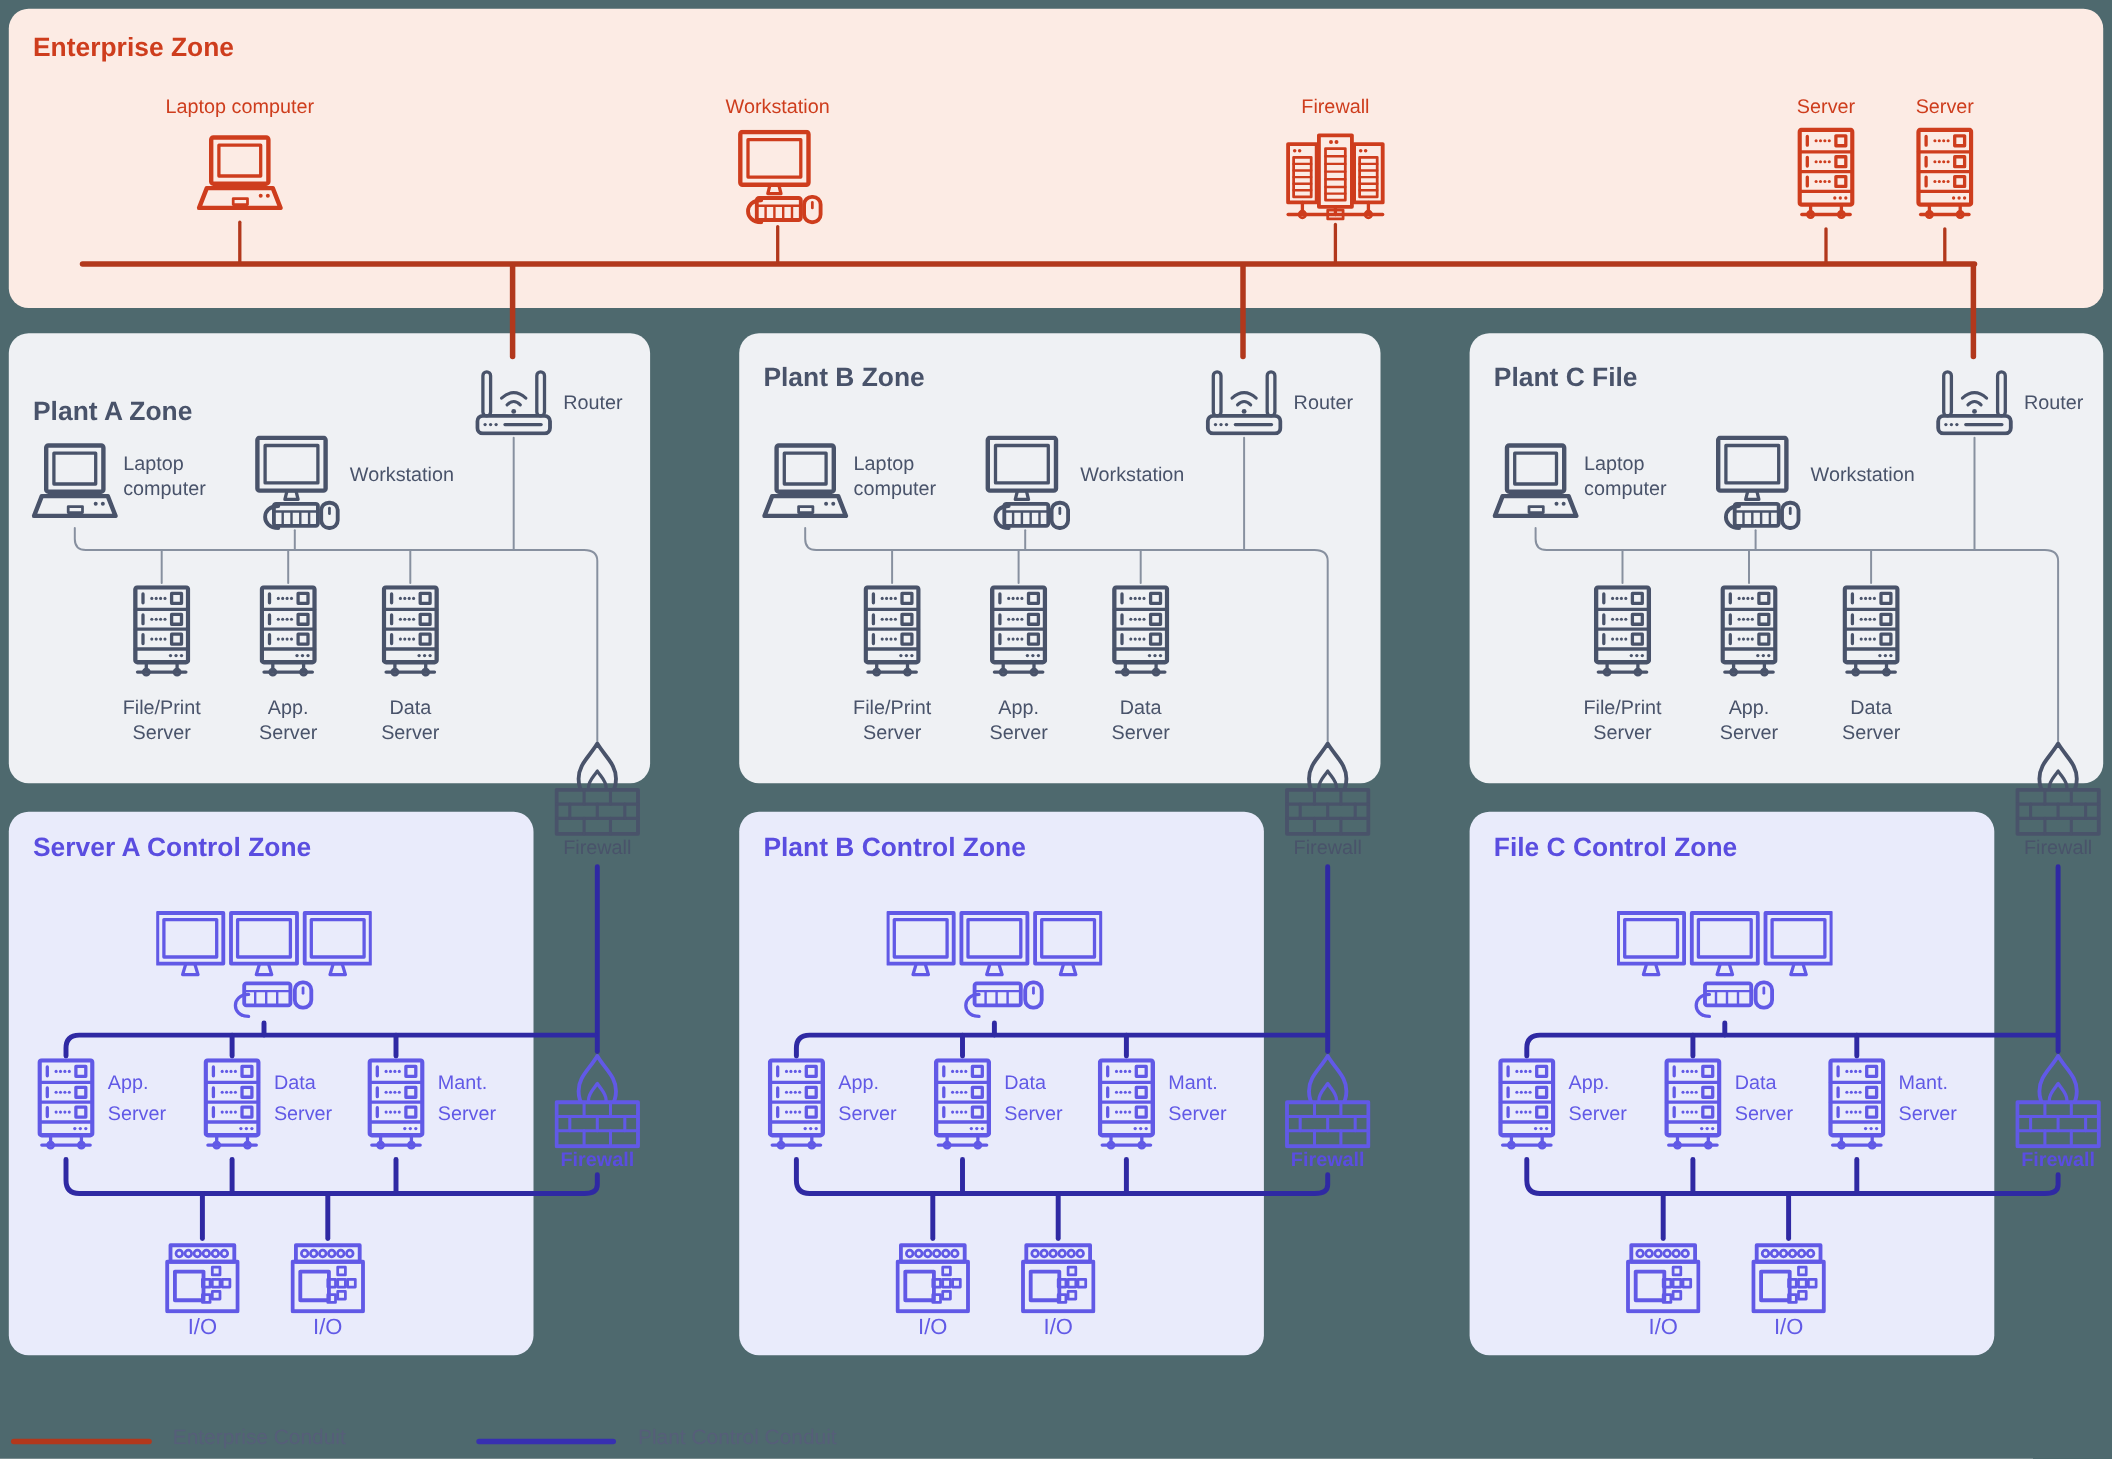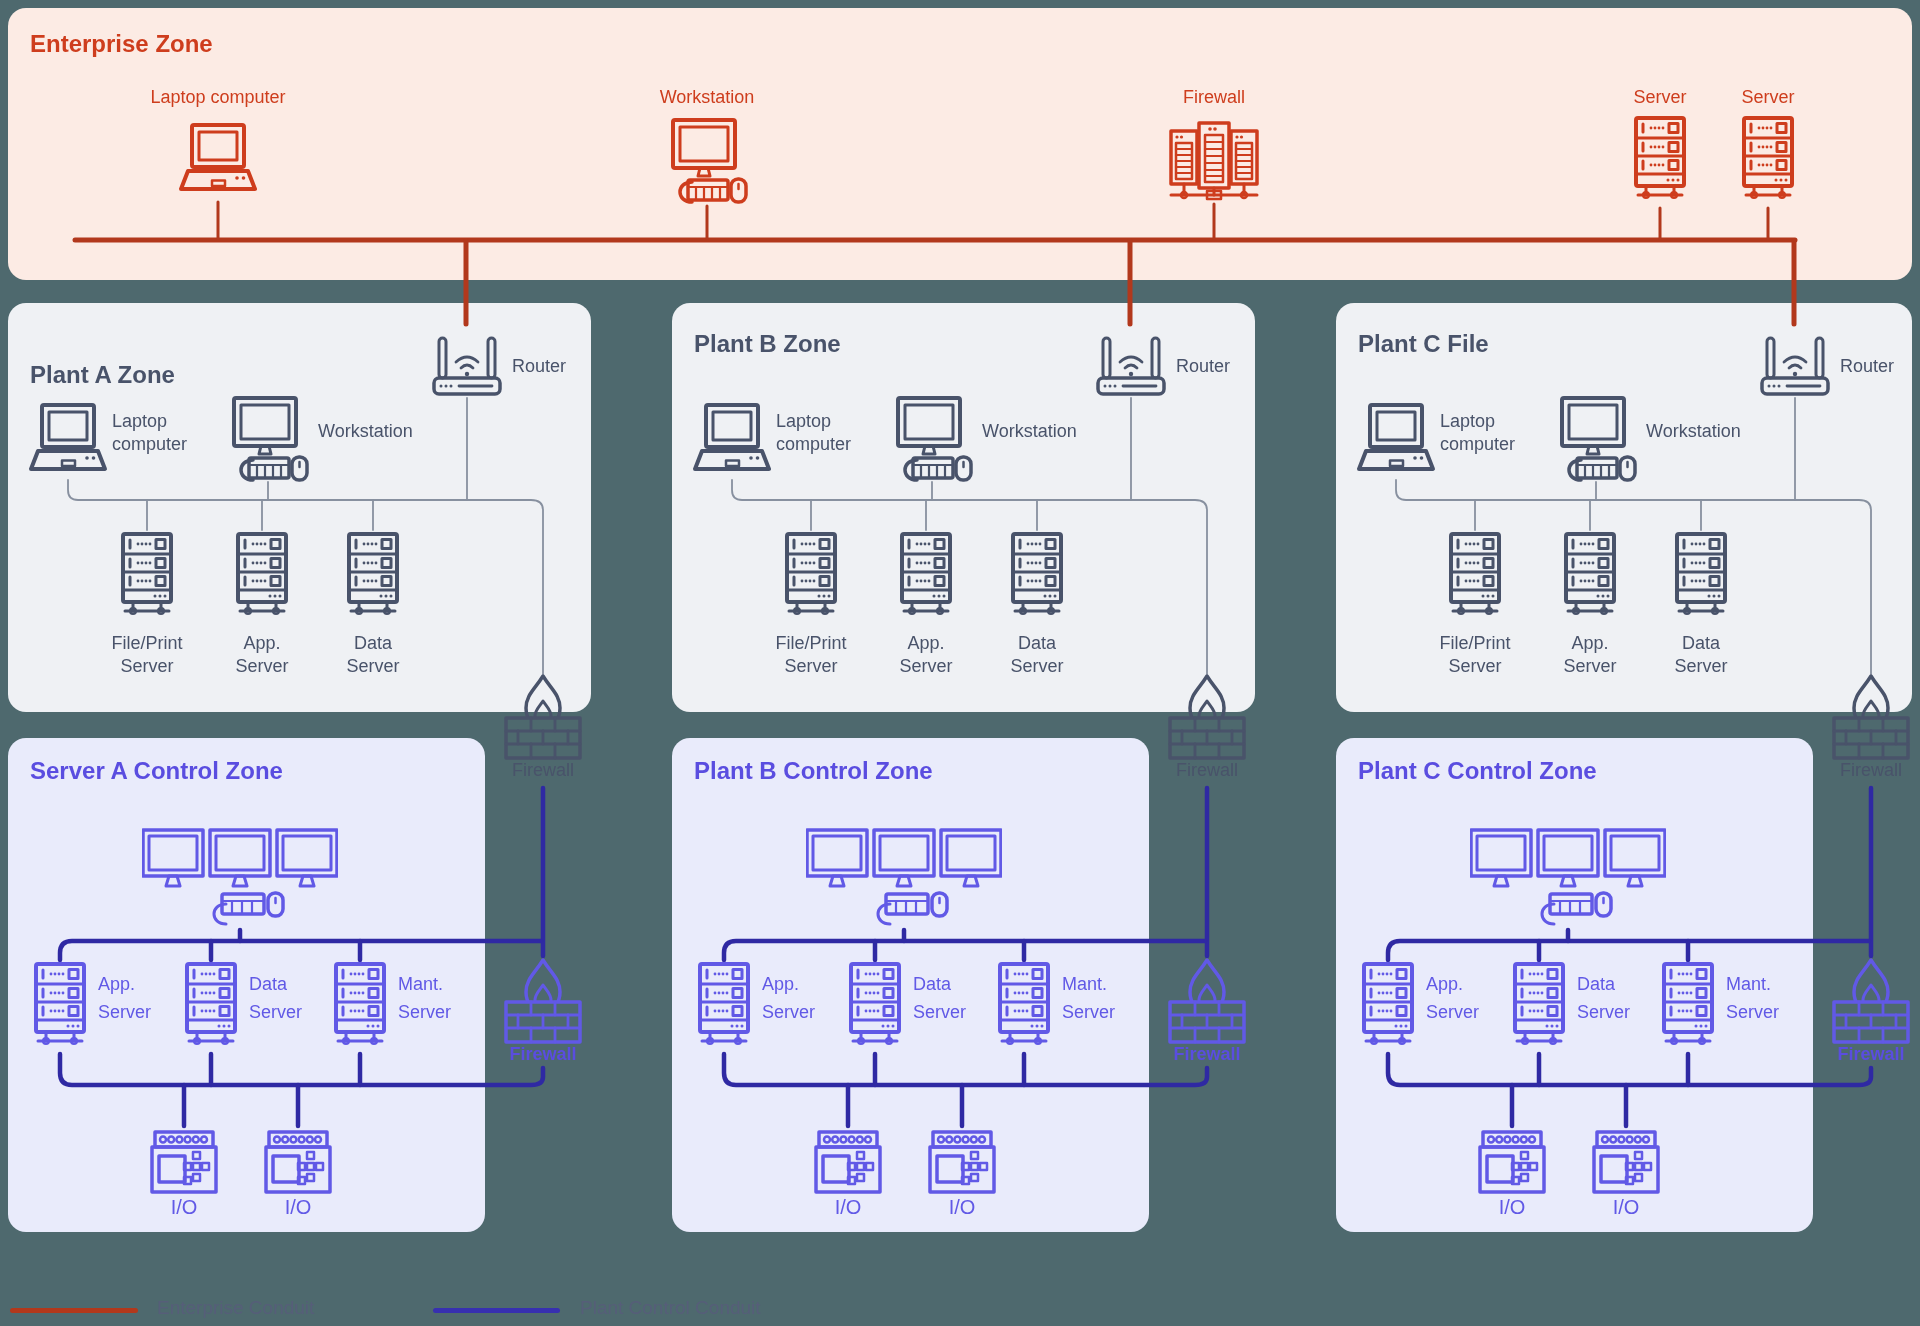--- a/index.html
+++ b/index.html
@@ -407,21 +407,21 @@
       </svg>
     <div class="lbl lbl-plant center" style="left:224px;top:632px;width:60px;">App. Server</div>
     <svg class="ic c-slate" style="left:339px;top:532px;width:52px;height:90px;">
         <use href="#i-server"></use>
       </svg>
     <div class="lbl lbl-plant center" style="left:335px;top:632px;width:60px;">Data Server</div>
     <svg class="ic c-slate" style="left:496px;top:674px;width:78px;height:86px;">
         <use href="#i-firewall"></use>
       </svg>
     <div class="fw-lbl gray" style="left:496px;top:760px;width:78px;">Firewall</div>
-    <div class="zone-title t-ctrl" style="left:22px;top:757px;">Plant C Control Zone</div>
+    <div class="zone-title t-ctrl" style="left:22px;top:757px;">File C Control Zone</div>
     <svg class="ic c-violet" style="left:134px;top:828px;width:196px;height:100px;">
         <use href="#i-control-room"></use>
       </svg>
     <svg class="ic c-violet" style="left:26px;top:962px;width:52px;height:90px;">
         <use href="#i-server"></use>
       </svg>
     <div class="lbl lbl-ctrl" style="left:90px;top:970px;width:64px;line-height:28px;">App. Server</div>
     <svg class="ic c-violet" style="left:177px;top:962px;width:52px;height:90px;">
         <use href="#i-server"></use>
       </svg>

